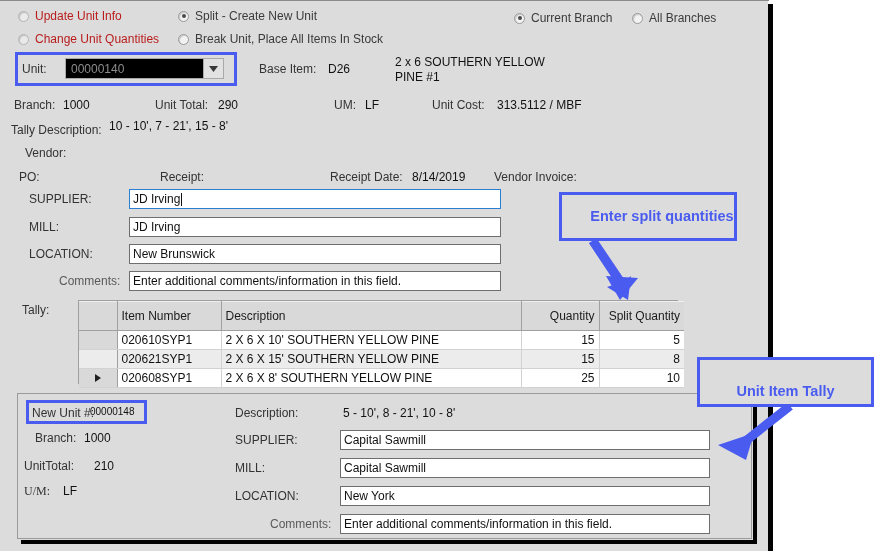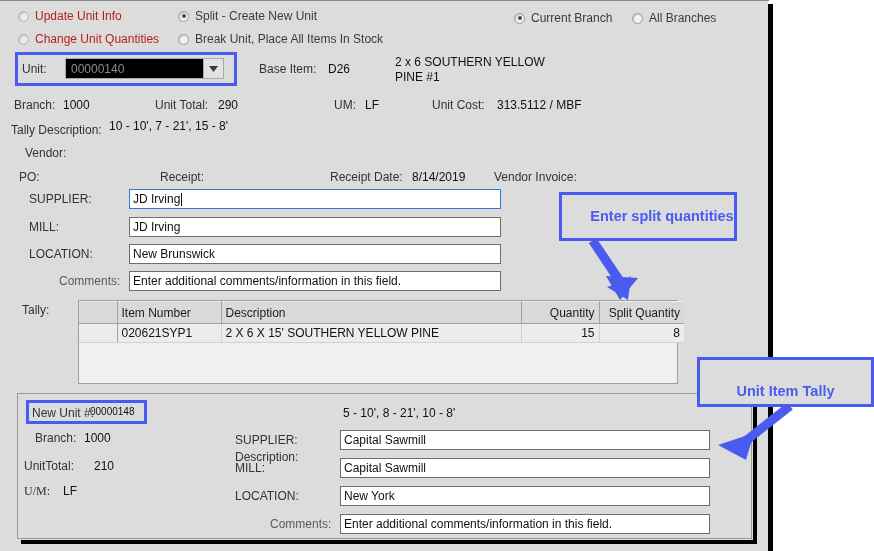--- a/index.html
+++ b/index.html
@@ -45,21 +45,21 @@
   .tinput.focus{border:1px solid #2a7fd4;}
   .caret{display:inline-block;width:1px;height:13px;background:#111;margin-left:1px;}
 
   
   #grid-wrap{position:absolute;left:78px;top:300px;width:600px;height:84px;
              background:#f0f0f0;border:1px solid #9f9f9f;box-sizing:border-box;}
   #grid{position:absolute;left:0;top:0;width:587px;border-collapse:collapse;
         font-size:12px;table-layout:fixed;background:#fff;}
   #grid th{background:#d9d9d9;border-right:1px solid #a0a0a0;
            border-bottom:1px solid #a0a0a0;border-top:1px solid #efefef;
-           height:22px;font-weight:normal;color:#1b1b1b;padding:0 4px;
+           height:29px;font-weight:normal;color:#1b1b1b;padding:0 4px;
            text-align:left;box-sizing:border-box;}
   #grid td{border-right:1px solid #d2d2d2;border-bottom:1px solid #d2d2d2;
            height:19px;padding:0 4px;box-sizing:border-box;color:#111;}
   #grid .sel-col{width:38px;background:#d9d9d9;border-right:1px solid #a0a0a0;
                  text-align:center;padding:0;}
   #grid th.sel-col{background:#d9d9d9;}
   #grid .num{text-align:right;}
   #grid tr.alt td{background:#ececec;}
   #grid .arrow-cell{position:relative;}
   #grid .rowarrow{display:inline-block;width:0;height:0;
@@ -179,27 +179,43 @@
     <thead>
       <tr>
         <th class="sel-col"></th>
         <th style="width:104px">Item Number</th>
         <th style="width:300px">Description</th>
         <th style="width:78px;text-align:right">Quantity</th>
         <th style="width:85px;text-align:right;border-right:none">Split Quantity</th>
       </tr>
     </thead>
     <tbody>
+      <tr>
+        <td class="sel-col arrow-cell"></td>
+        <td>020610SYP1</td>
+        <td>2 X 6 X 10' SOUTHERN YELLOW PINE</td>
+        <td class="num">15</td>
+        <td class="num" style="border-right:none">5</td>
+      </tr>
       <tr class="alt">
         <td class="sel-col arrow-cell"></td>
         <td>020621SYP1</td>
         <td>2 X 6 X 15' SOUTHERN YELLOW PINE</td>
         <td class="num">15</td>
         <td class="num" style="border-right:none">8</td>
       </tr>
+      <tr>
+        <td class="sel-col arrow-cell">
+          <span class="rowarrow"></span>
+        </td>
+        <td>020608SYP1</td>
+        <td>2 X 6 X 8' SOUTHERN YELLOW PINE</td>
+        <td class="num">25</td>
+        <td class="num" style="border-right:none">10</td>
+      </tr>
     </tbody>
   </table>
 </div>
 
 <div id="bottom-shadow-b"></div>
 <div id="bottom-shadow-r"></div>
 <div id="bottom"></div>
 <div id="newunit-hl"></div>
 
 <div class="lbl" style="left:32px;top:406px;">New Unit #:</div>
@@ -207,21 +223,21 @@
 
 <div class="lbl" style="left:35px;top:431px;">Branch:</div>
 <div class="val" style="left:84px;top:431px;">1000</div>
 
 <div class="lbl" style="left:24px;top:459px;">UnitTotal:</div>
 <div class="val" style="left:94px;top:459px;">210</div>
 
 <div class="lbl" style="left:24px;top:484px;font-family:Liberation Serif, serif;">U/M:</div>
 <div class="val" style="left:63px;top:484px;">LF</div>
 
-<div class="lbl" style="left:235px;top:406px;margin-top:44px;">Description:</div>
+<div class="lbl" style="left:235px;top:406px;">Description:</div>
 <div class="val" style="left:343px;top:406px;">5 - 10', 8 - 21', 10 - 8'</div>
 
 <div class="lbl" style="left:235px;top:433px;">SUPPLIER:</div>
 <div class="tinput" style="left:340px;top:430px;width:370px;height:20px;">
   <span>Capital Sawmill</span>
 </div>
 
 <div class="lbl" style="left:235px;top:461px;">MILL:</div>
 <div class="tinput" style="left:340px;top:458px;width:370px;height:20px;">
   <span>Capital Sawmill</span>

